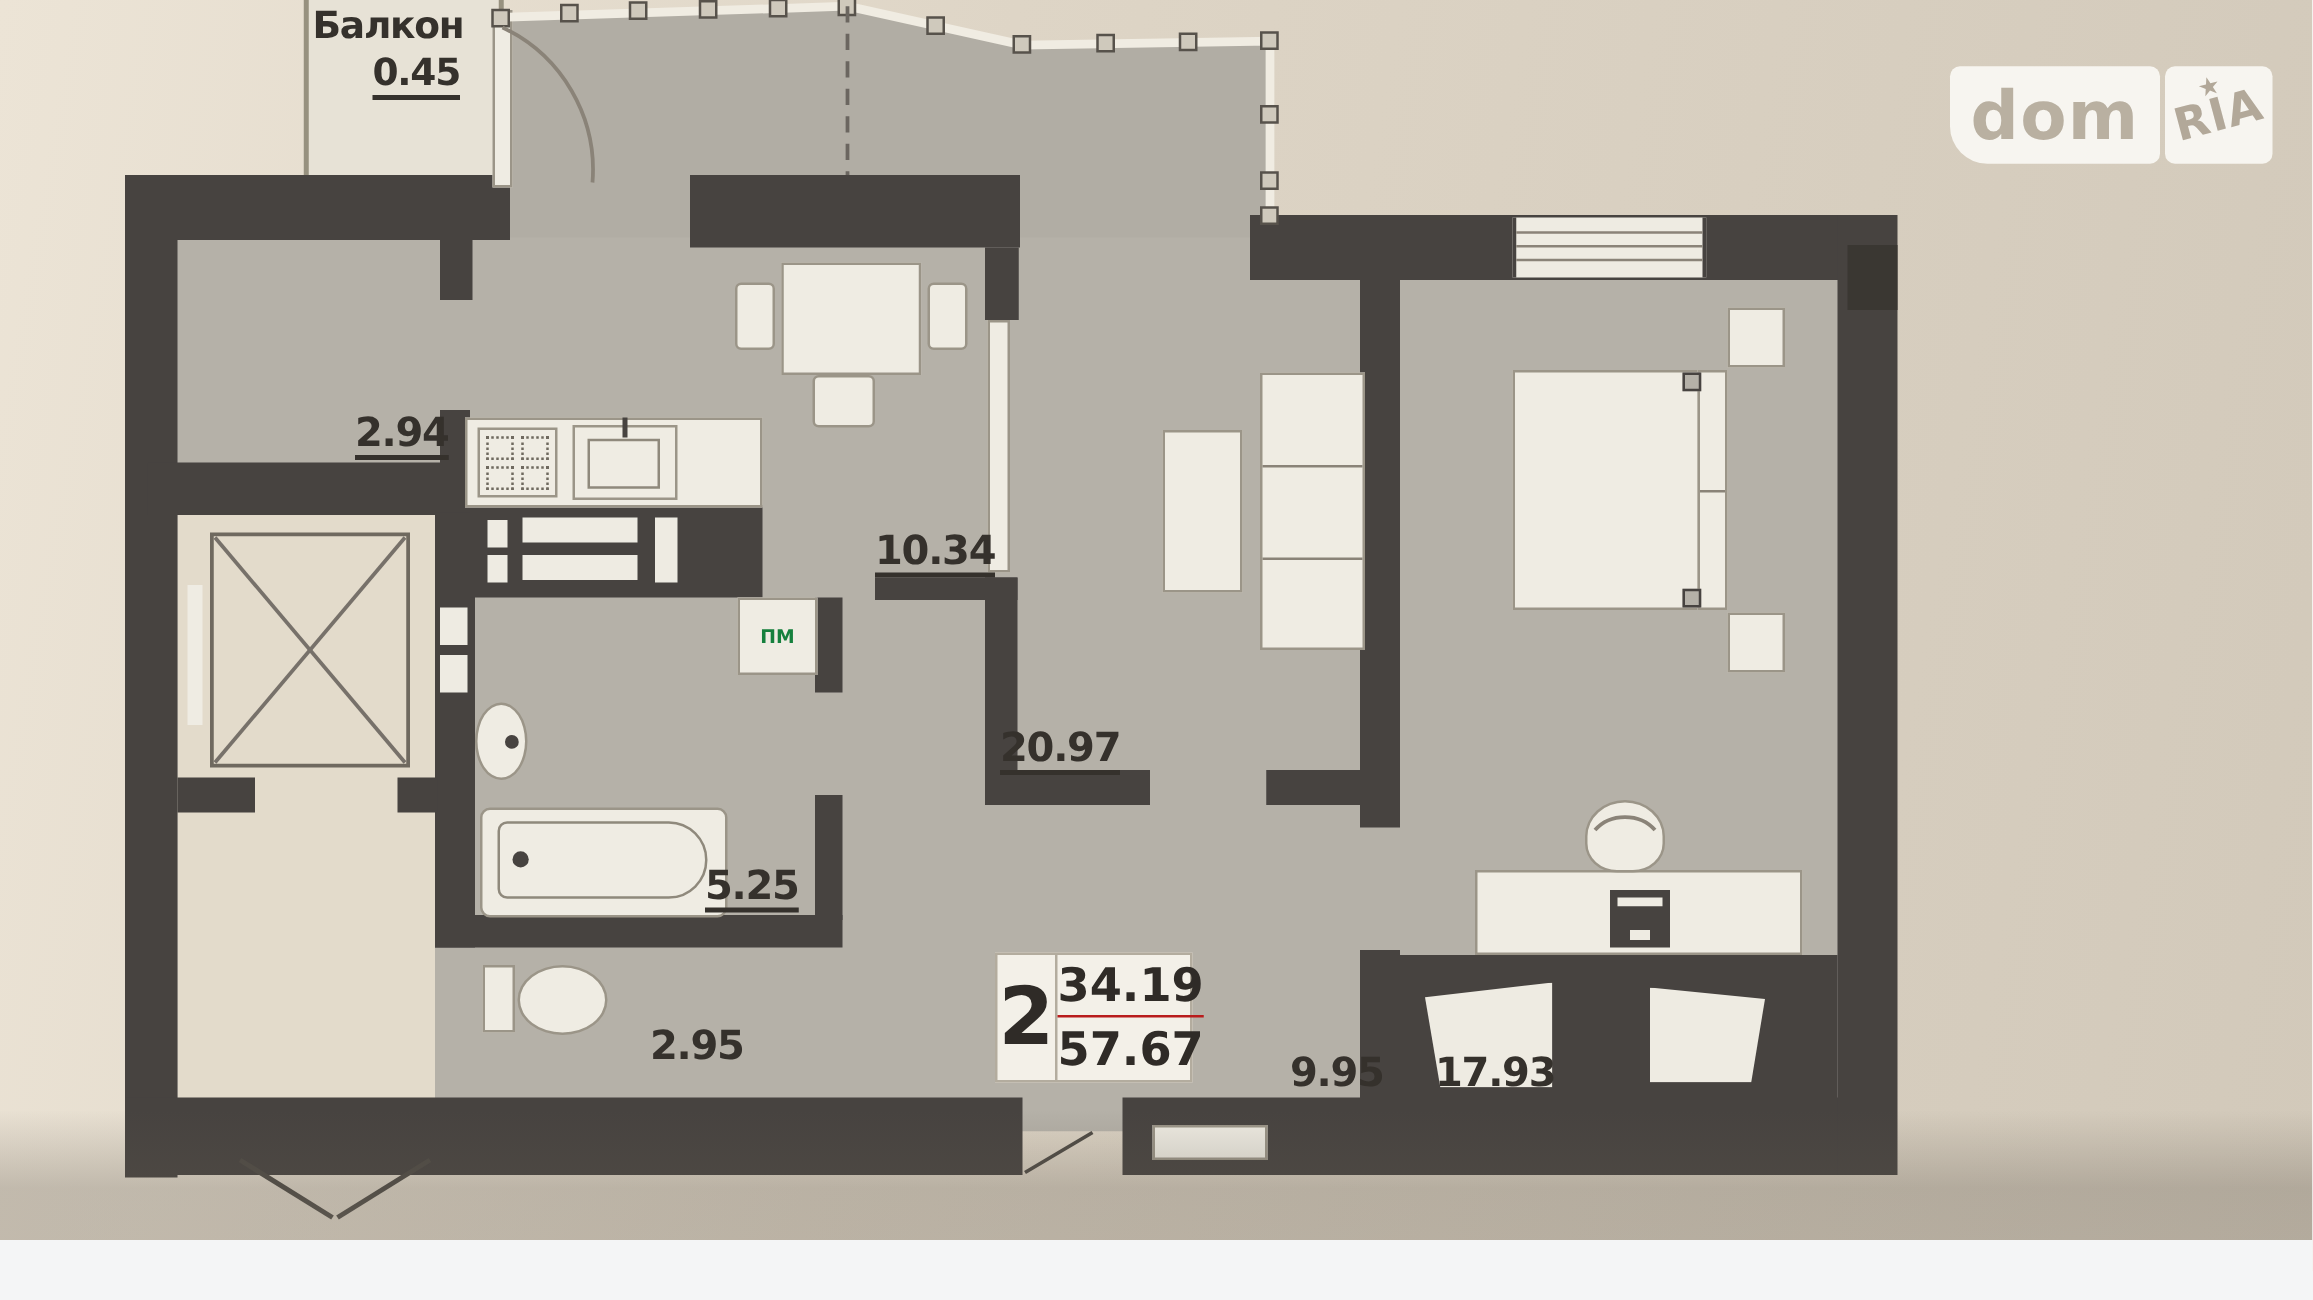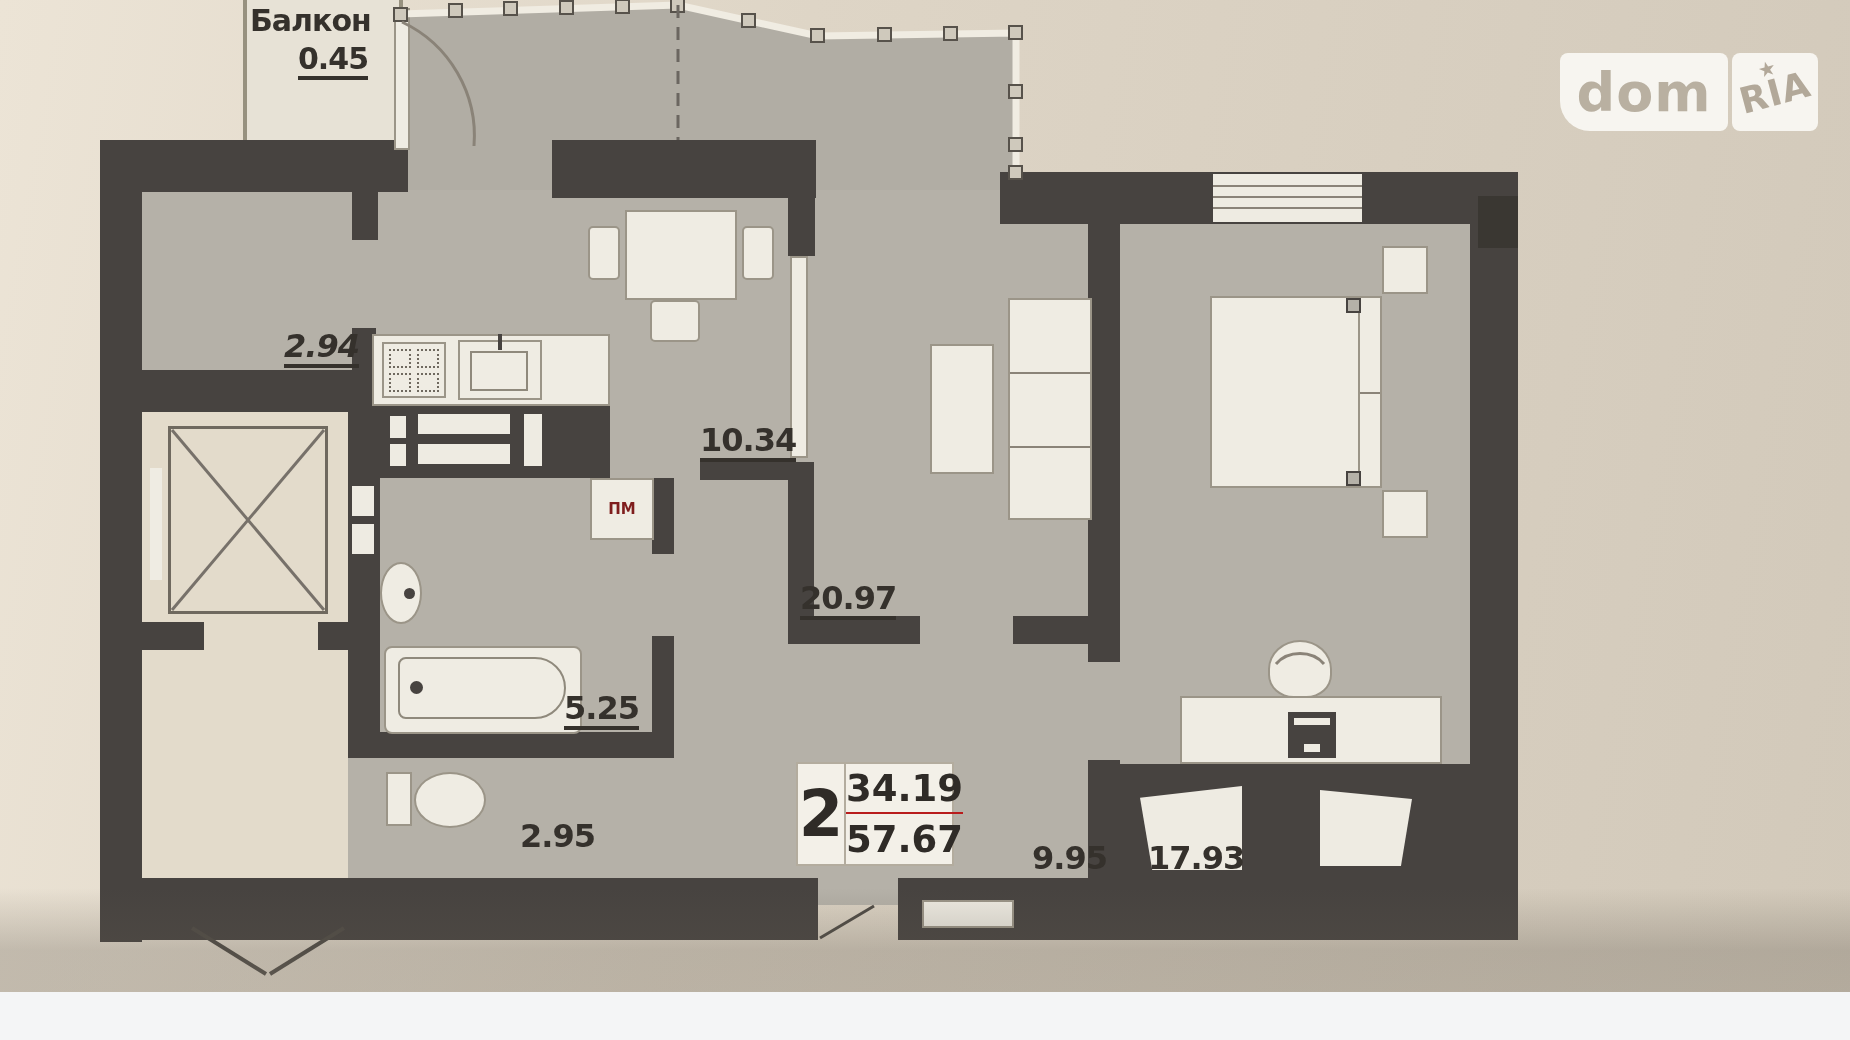--- a/index.html
+++ b/index.html
@@ -112,21 +112,21 @@
   <div class="f" style="left:458px;top:340px;width:84px;height:60px;border-width:2px;">
     <div class="abs" style="left:10px;top:9px;width:58px;height:40px;border:2px solid #8f897c;"></div>
     <div class="abs" style="left:38px;top:-8px;width:4px;height:16px;background:#474340;"></div>
   </div>
   <div class="f" style="left:625px;top:210px;width:112px;height:90px;"></div>
   <div class="f" style="left:588px;top:226px;width:32px;height:54px;border-radius:5px;"></div>
   <div class="f" style="left:742px;top:226px;width:32px;height:54px;border-radius:5px;"></div>
   <div class="f" style="left:650px;top:300px;width:50px;height:42px;border-radius:5px;"></div>
 
   <div class="f" style="left:590px;top:478px;width:64px;height:62px;display:flex;align-items:center;justify-content:center;">
-    <span style="font-size:15px;font-weight:700;color:#7f1d1d;">ПМ</span>
+    <span style="font-size:15px;font-weight:700;color:#15803d;">ПМ</span>
   </div>
   <div class="f" style="left:380px;top:562px;width:42px;height:62px;border-radius:50%;">
     <div class="abs" style="left:22px;top:24px;width:11px;height:11px;background:#474340;border-radius:50%;"></div>
   </div>
   <div class="f" style="left:384px;top:646px;width:198px;height:88px;border-radius:8px;">
     <div class="abs" style="left:12px;top:9px;width:168px;height:62px;border:2px solid #8f897c;border-radius:8px 32px 32px 8px;"></div>
     <div class="abs" style="left:24px;top:33px;width:13px;height:13px;background:#474340;border-radius:50%;"></div>
   </div>
   <div class="f" style="left:386px;top:772px;width:26px;height:54px;"></div>
   <div class="f" style="left:414px;top:772px;width:72px;height:56px;border-radius:50%;"></div>
@@ -183,21 +183,21 @@
     <g stroke="#4f4b45" stroke-width="4">
       <line x1="192" y1="928" x2="266" y2="974"></line>
       <line x1="344" y1="928" x2="270" y2="974"></line>
     </g>
     <line x1="820" y1="938" x2="874" y2="906" stroke="#4f4b45" stroke-width="3"></line>
     <path d="M 1276 664 A 30 26 0 0 1 1324 664" fill="none" stroke="#8a8378" stroke-width="3"></path>
   </svg>
 
   <div class="lbl" style="left:250px;top:6px;font-size:30px;"><span>Балкон</span></div>
   <div class="lbl ul" style="left:298px;top:44px;font-size:30px;"><span>0.45</span></div>
-  <div class="lbl ul" style="left:284px;top:330px;font-style:italic;"><span>2.94</span></div>
+  <div class="lbl ul" style="left:284px;top:330px;"><span>2.94</span></div>
   <div class="lbl ul" style="left:700px;top:424px;"><span>10.34</span></div>
   <div class="lbl ul" style="left:800px;top:582px;"><span>20.97</span></div>
   <div class="lbl ul" style="left:564px;top:692px;"><span>5.25</span></div>
   <div class="lbl" style="left:520px;top:820px;"><span>2.95</span></div>
   <div class="lbl" style="left:1032px;top:842px;"><span>9.95</span></div>
   <div class="lbl" style="left:1148px;top:842px;"><span>17.93</span></div>
 
   <div class="ibox">
     <div class="c rooms">2</div>
     <div class="c a1">34.19</div>

